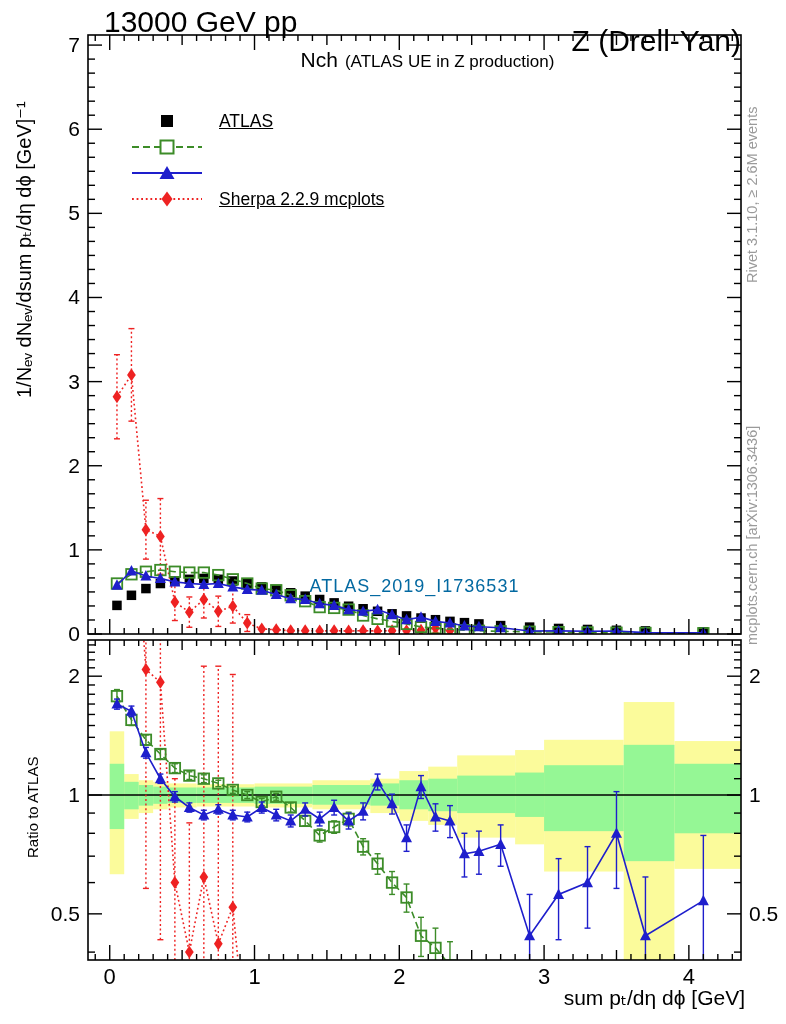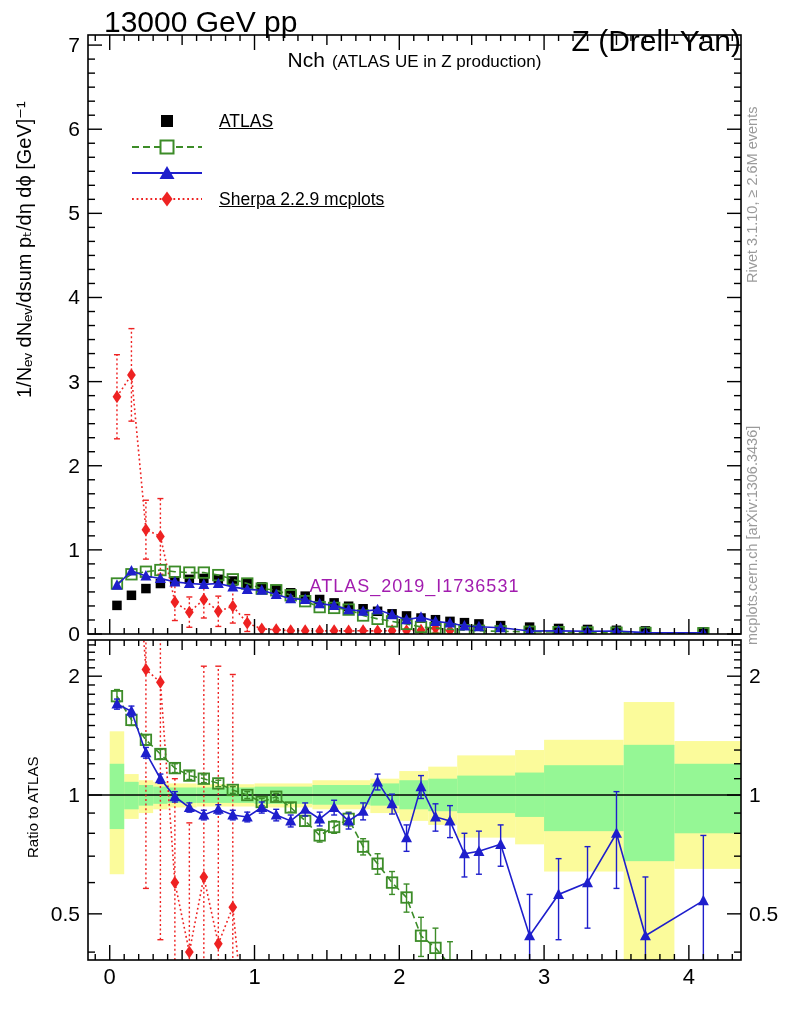--- a/index.html
+++ b/index.html
@@ -3,28 +3,28 @@
 <meta charset="utf-8">
 <style>
   html,body{margin:0;padding:0;background:#fff;}
   #page{position:relative;width:786px;height:1024px;background:#ffffff;overflow:hidden;
         font-family:"Liberation Sans","DejaVu Sans",sans-serif;color:#000;}
   .abs{position:absolute;}
   #chart-svg{position:absolute;left:0;top:0;}
   .hdr{font-size:30px;white-space:nowrap;}
   #header-left{left:104px;top:5px;}
   #header-right{top:5px;right:45px;text-align:center;margin-top:19px;}
-  #title-block{left:88px;top:48px;width:653px;text-align:center;white-space:nowrap;}
+  #title-block{left:88px;top:48px;width:653px;text-align:center;white-space:nowrap;padding-left:13px;}
   #title-main{font-size:21px;}
   #title-sub{font-size:17px;margin-left:7px;}
   #legend{left:128px;top:108px;text-decoration:underline;}
   .leg-row{display:flex;align-items:center;height:26px;}
   .leg-swatch{width:78px;height:18px;display:inline-block;}
   .leg-label{font-size:17.5px;margin-left:13px;white-space:nowrap;}
-  #watermark{left:88px;top:576px;width:653px;text-align:center;font-size:18px;color:#a21caf;letter-spacing:1px;}
+  #watermark{left:88px;top:576px;width:653px;text-align:center;font-size:18px;color:#0369a1;letter-spacing:1px;}
   .rot{transform:rotate(-90deg);transform-origin:0 0;white-space:nowrap;}
   #ylabel-main{left:12px;top:398px;font-size:20px;}
   #ylabel-ratio{left:24px;top:858px;font-size:15px;}
   #credit-top{left:744px;top:283px;font-size:14.5px;color:#9a9a9a;}
   #credit-bottom{left:744px;top:645px;font-size:14.5px;color:#9a9a9a;}
   #xlabel{right:41px;top:986px;font-size:21px;white-space:nowrap;}
 </style>
 </head>
 <body>
 
@@ -873,14 +873,15 @@
       <span class="leg-label">Sherpa 2.2.9 mcplots</span>
     </div>
   </div>
 
   <div class="abs" id="watermark">ATLAS_2019_I1736531</div>
 
   <div class="abs rot" id="ylabel-main">1/Nₑᵥ dNₑᵥ/dsum pₜ/dη dϕ  [GeV]⁻¹</div>
   <div class="abs rot" id="ylabel-ratio">Ratio to ATLAS</div>
   <div class="abs rot" id="credit-top">Rivet 3.1.10, ≥ 2.6M events</div>
   <div class="abs rot" id="credit-bottom">mcplots.cern.ch [arXiv:1306.3436]</div>
+  <div class="abs" id="xlabel">sum pₜ/dη dϕ [GeV]</div>
 
 </div>
 
 </body></html>

